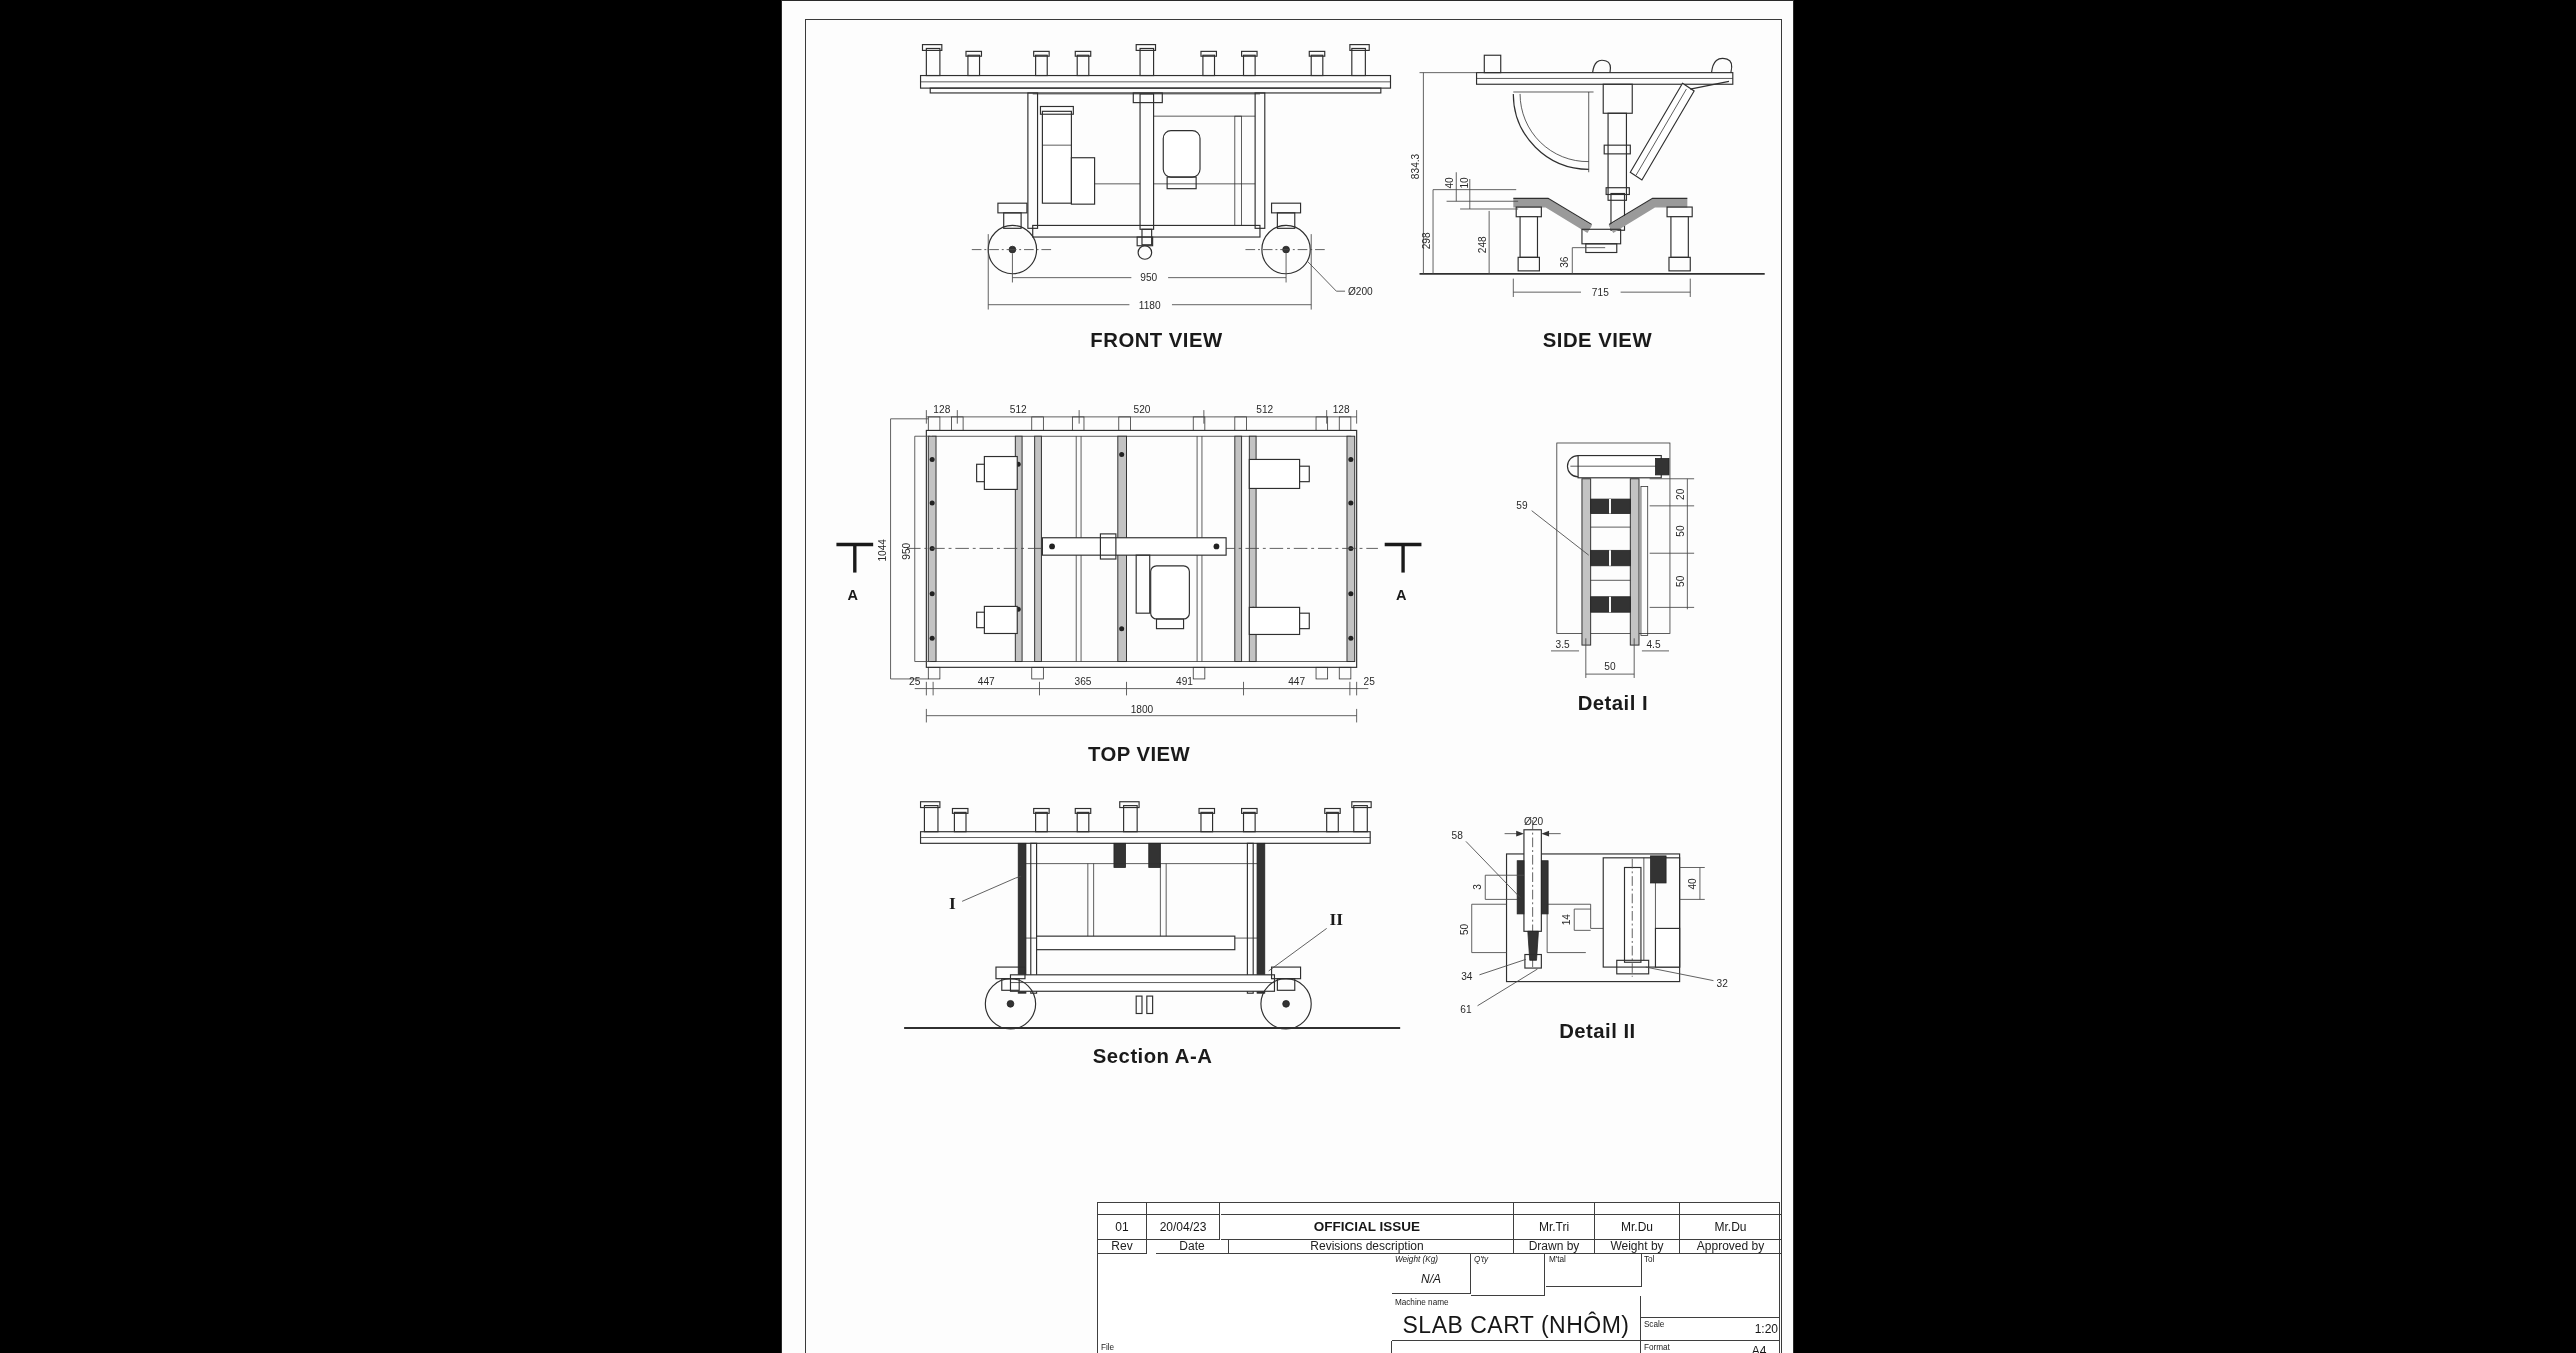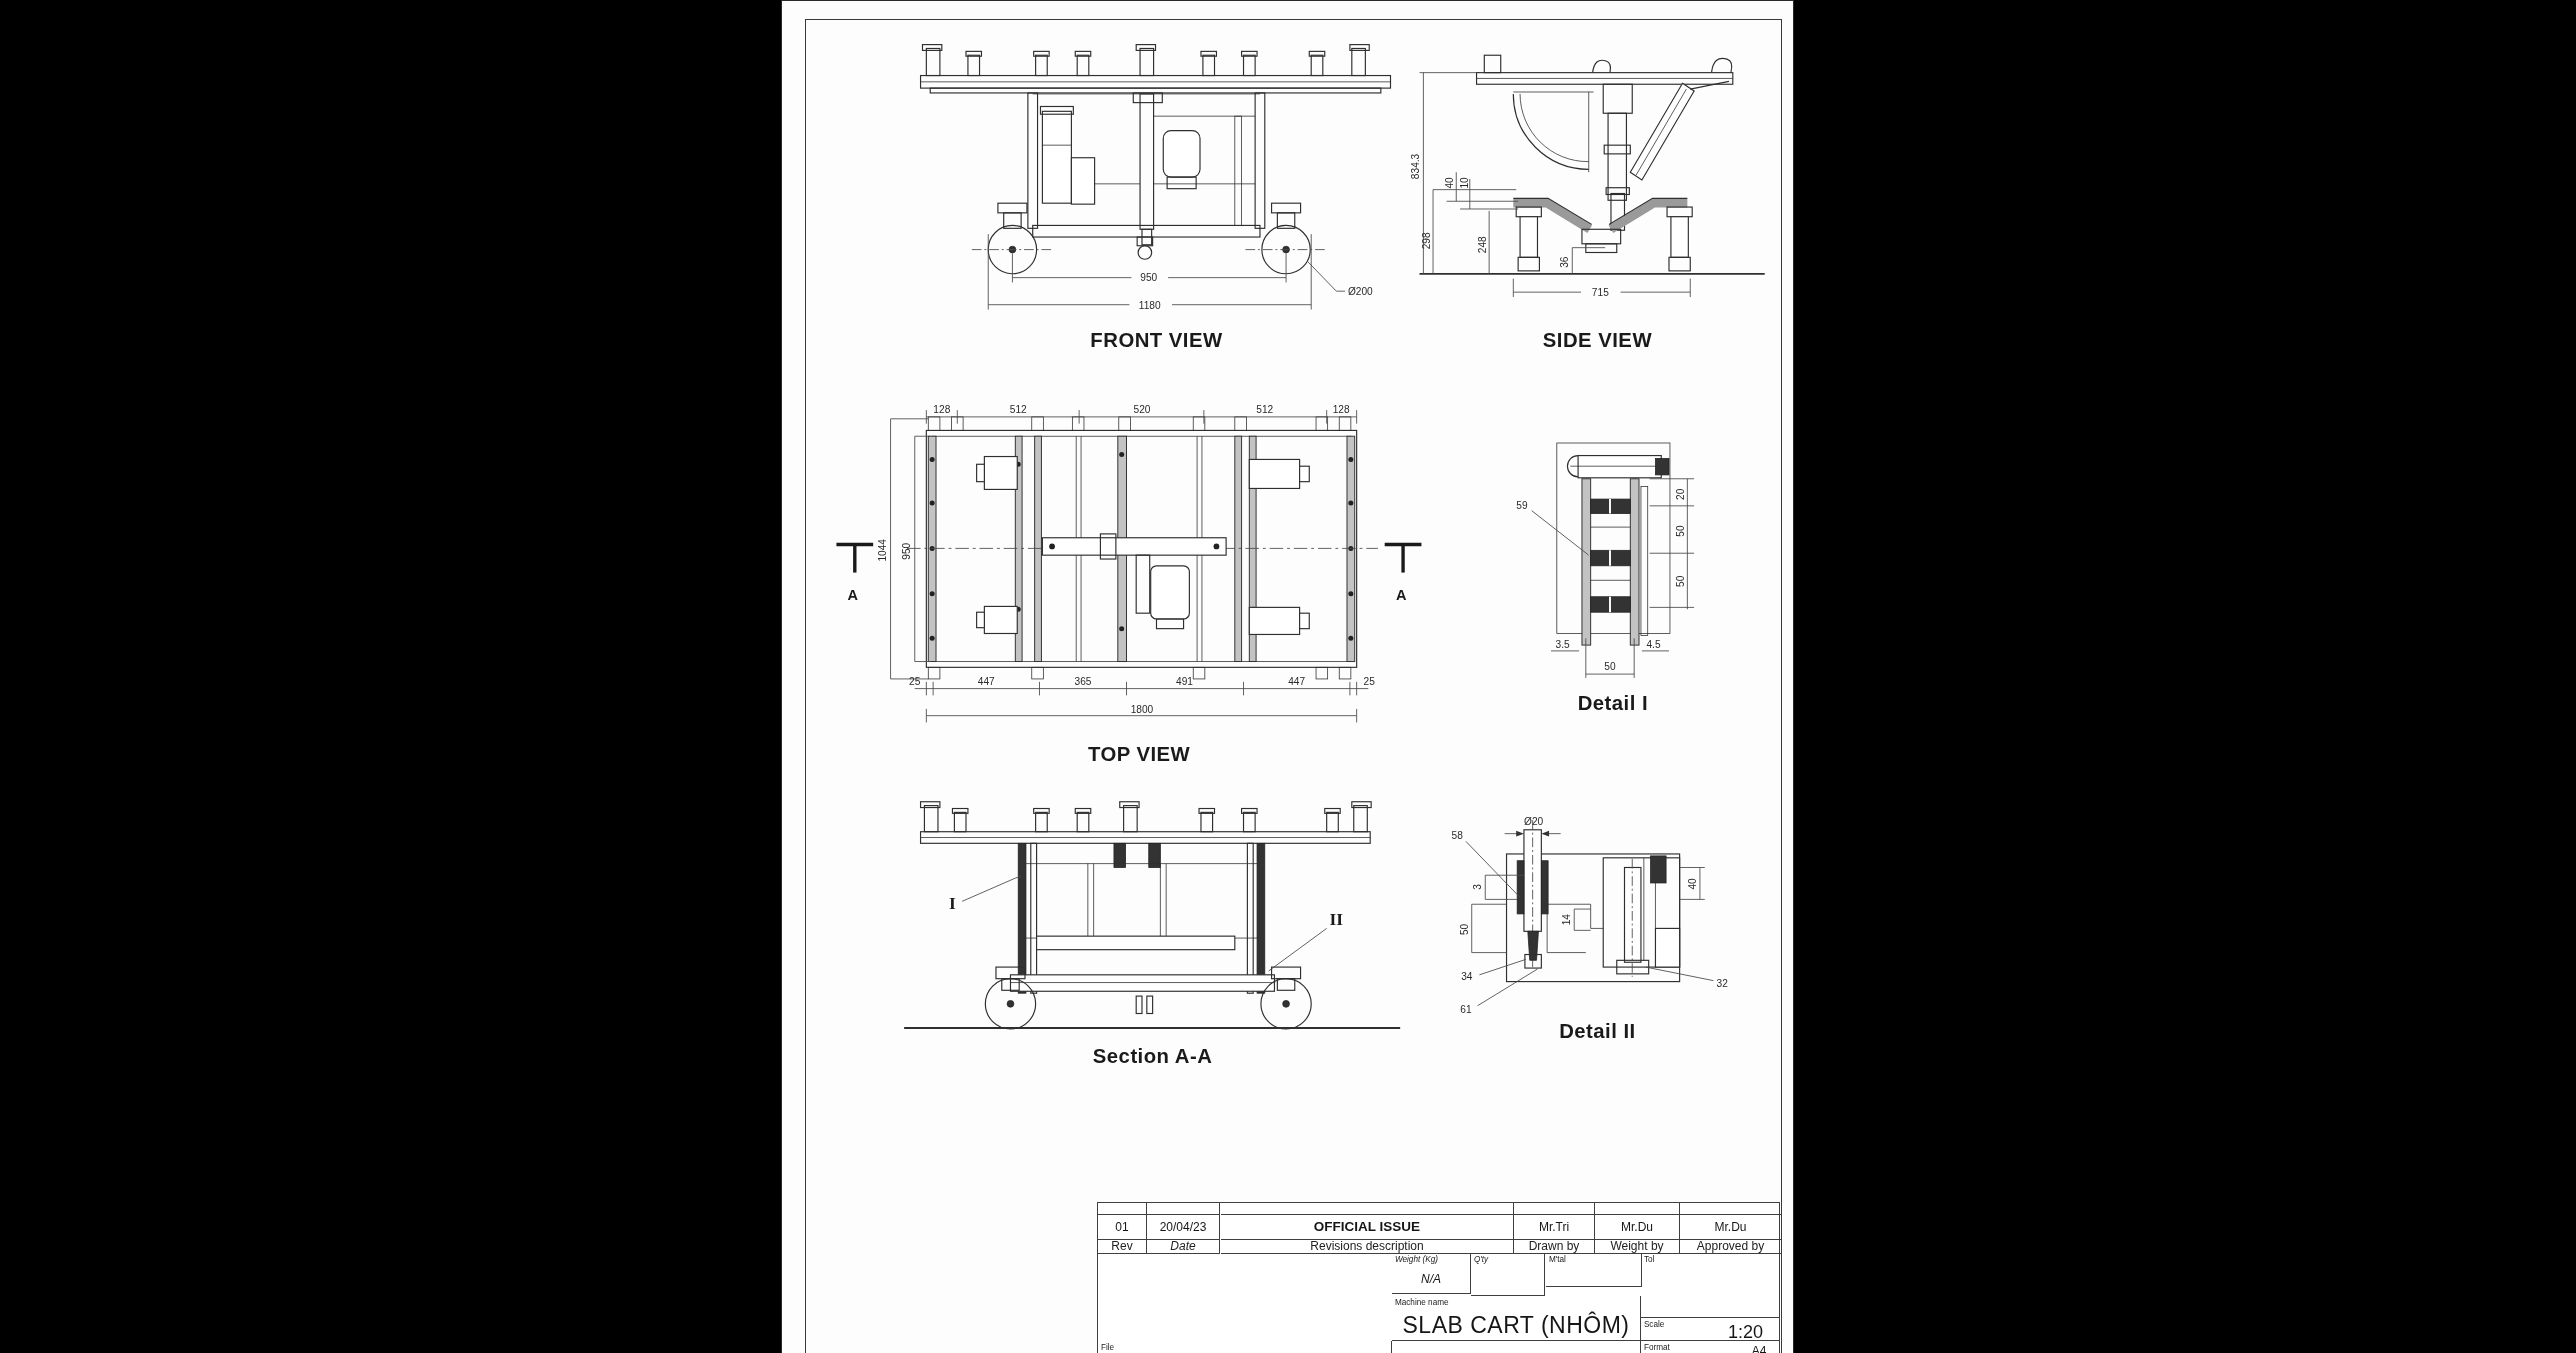--- a/index.html
+++ b/index.html
@@ -484,21 +484,21 @@
   <div class="cell norb" style="left:582px;top:0;width:101px;height:11.6px;"></div>
 
   <div class="cell cen val" style="left:0;top:11.6px;width:49px;height:25px;">01</div>
   <div class="cell cen val" style="left:49px;top:11.6px;width:73px;height:25px;">20/04/23</div>
   <div class="cell cen" style="left:123px;top:11.6px;width:293px;height:25px;font-size:13.5px;font-weight:600;">OFFICIAL ISSUE</div>
   <div class="cell cen val" style="left:416px;top:11.6px;width:81px;height:25px;">Mr.Tri</div>
   <div class="cell cen val" style="left:497px;top:11.6px;width:85px;height:25px;">Mr.Du</div>
   <div class="cell norb cen val" style="left:582px;top:11.6px;width:101px;height:25px;">Mr.Du</div>
 
   <div class="cell cen tiny" style="left:0;top:37px;width:49px;height:13.5px;">Rev</div>
-  <div class="cell cen tiny" style="left:49px;top:37px;width:73px;height:13.5px;font-style:italic;">Date</div>
+  <div class="cell cen tiny" style="left:58px;top:37px;width:73px;height:13.5px;">Date</div>
   <div class="cell cen tiny" style="left:123px;top:37px;width:293px;height:13.5px;">Revisions description</div>
   <div class="cell cen tiny" style="left:416px;top:37px;width:81px;height:13.5px;">Drawn by</div>
   <div class="cell cen tiny" style="left:497px;top:37px;width:85px;height:13.5px;">Weight by</div>
   <div class="cell norb cen tiny" style="left:582px;top:37px;width:101px;height:13.5px;">Approved by</div>
 
 
   <div class="cell" style="left:294px;top:50px;width:79px;height:41px;font-style:italic;">
     <span class="tinylab">Weight (Kg)</span>
     <div class="cen val" style="position:absolute;left:0;top:11.6px;width:100%;height:29px;">N/A</div>
   </div>
@@ -513,21 +513,21 @@
     <span class="tinylab">Tol</span>
   </div>
 
   <div class="cell" style="left:294px;top:93px;width:249px;height:45px;">
     <span class="tinylab">Machine name</span>
     <div class="cen big" style="position:absolute;left:0;top:13.5px;width:100%;height:31px;">SLAB CART (NHÔM)</div>
   </div>
 
   <div class="cell norb" style="left:543px;top:115px;width:139px;height:23px;">
     <span class="tinylab">Scale</span>
-    <span class="val" style="position:absolute;right:17px;top:3.9px;font-size:18px;">1:20</span>
+    <span class="val" style="position:absolute;right:2px;top:3.9px;font-size:12px;">1:20</span>
   </div>
 
   <div class="cell nobb" style="left:0;top:138px;width:294px;height:16.4px;">
     <span class="tinylab">File</span>
   </div>
   <div class="cell nobb" style="left:294px;top:138px;width:249px;height:16.4px;"></div>
   <div class="cell norb nobb" style="left:543px;top:138px;width:139px;height:16.4px;">
     <span class="tinylab">Format</span>
     <span class="val" style="position:absolute;right:13.5px;top:2.9px;">A4</span>
   </div>

